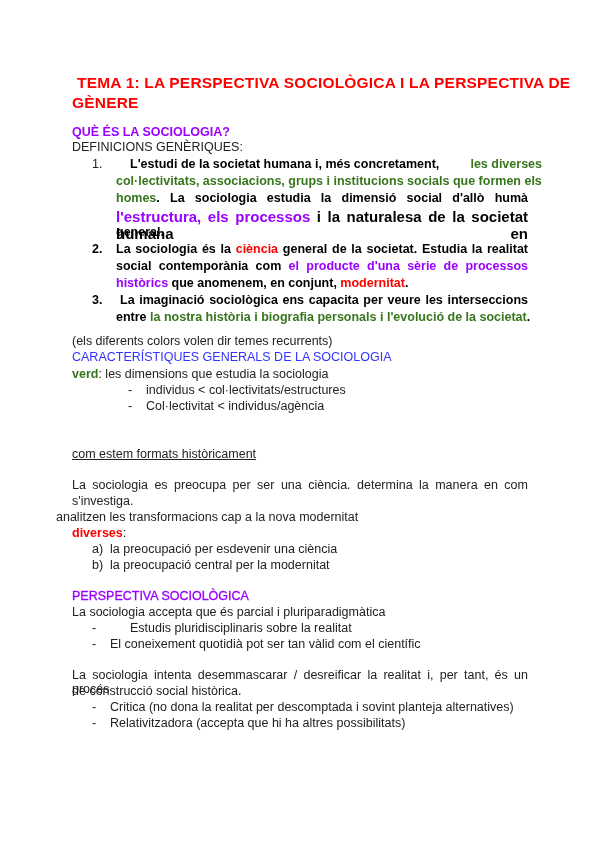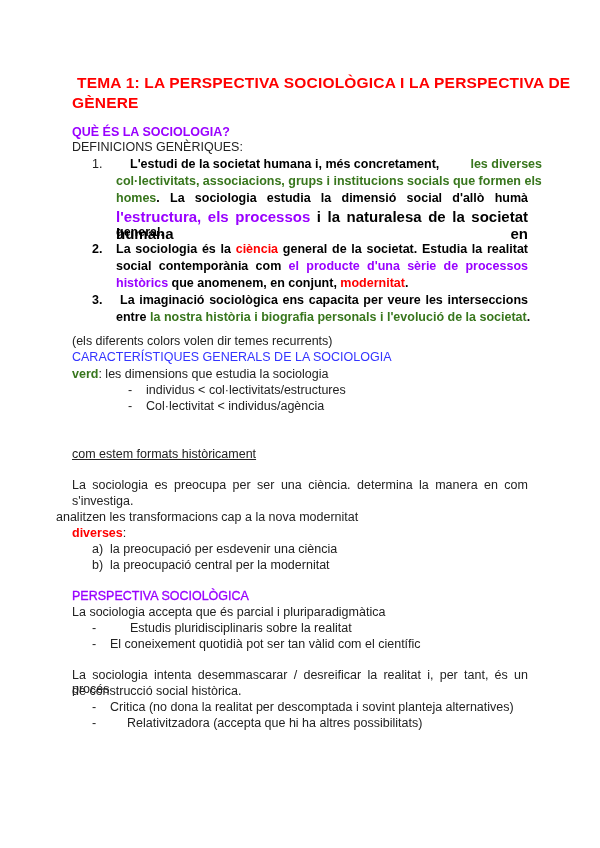--- a/index.html
+++ b/index.html
@@ -79,14 +79,14 @@
   <div class="dash" style="left:92px; top:621px;">-</div>
   <div class="abs txt" style="left:110px; top:621px;margin-left:20px;">Estudis pluridisciplinaris sobre la realitat</div>
   <div class="dash" style="left:92px; top:637px;">-</div>
   <div class="abs txt" style="left:110px; top:637px;">El coneixement quotidià pot ser tan vàlid com el científic</div>
 
   <div class="abs txt" style="left:72px; top:668px; width:456px; text-align:justify; text-align-last:justify; white-space:normal;">La sociologia intenta desemmascarar / desreificar la realitat i, per tant, és un procés</div>
   <div class="abs txt" style="left:72px; top:684px;">de construcció social històrica.</div>
   <div class="dash" style="left:92px; top:700px;">-</div>
   <div class="abs txt" style="left:110px; top:700px;">Critica (no dona la realitat per descomptada i sovint planteja alternatives)</div>
   <div class="dash" style="left:92px; top:716px;">-</div>
-  <div class="abs txt" style="left:110px; top:716px;margin-left:17px;">Relativitzadora (accepta que hi ha altres possibilitats)</div>
+  <div class="abs txt" style="left:110px; top:716px;">Relativitzadora (accepta que hi ha altres possibilitats)</div>
 </div>
 
 </body></html>

